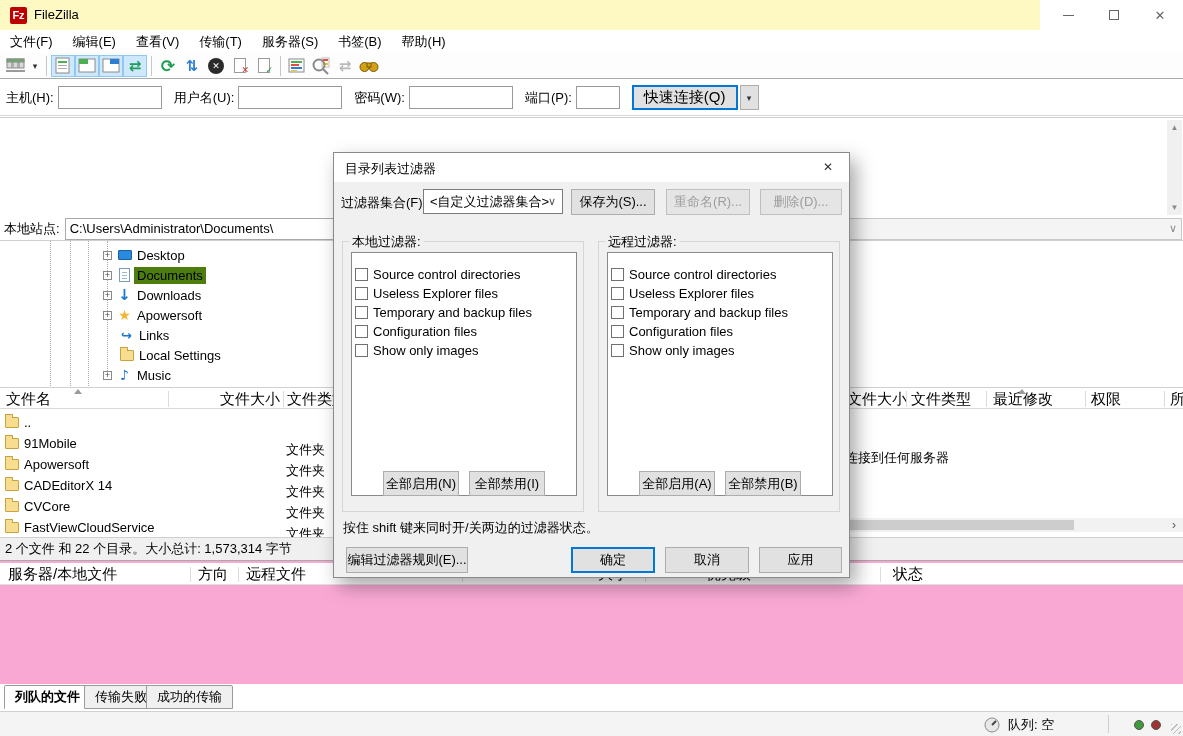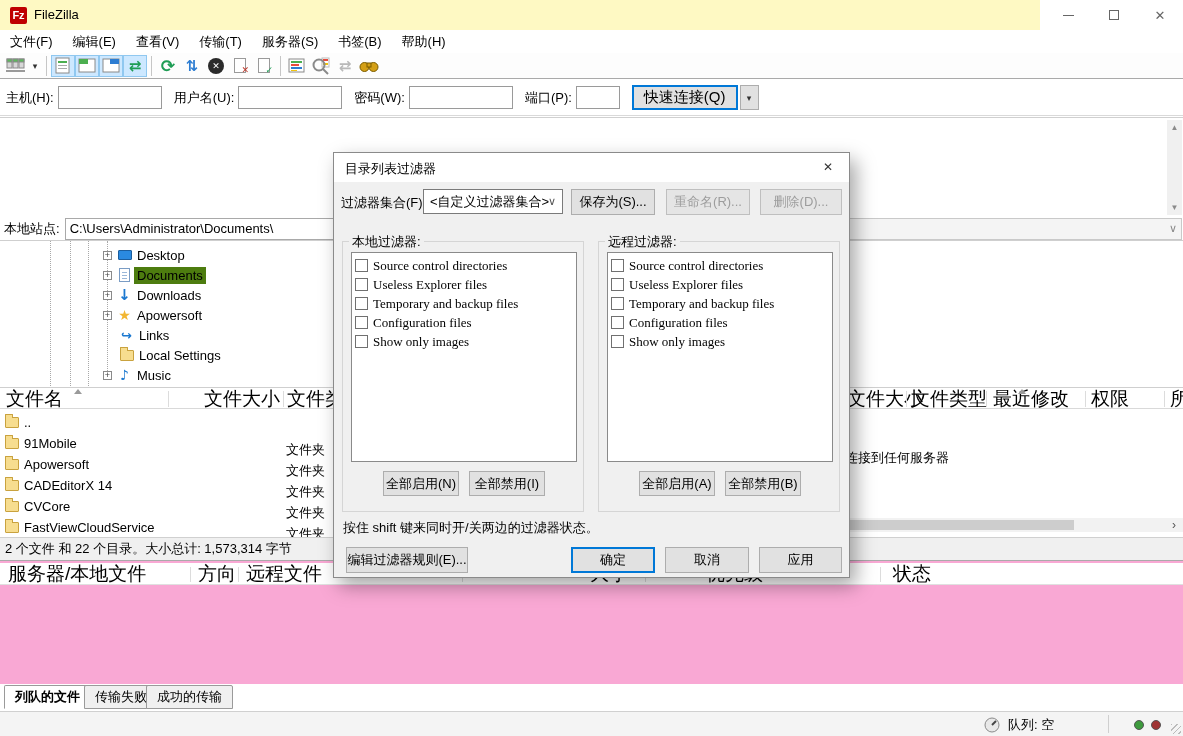--- a/index.html
+++ b/index.html
@@ -77,21 +77,21 @@
                    background:#f7dd8f; border:1px solid #c9a23e; border-bottom:none; border-radius:1px 1px 0 0; }
   .monitor { width:14px; height:10px; background:#2a8ae0; border:1px solid #1b5e9e; border-radius:1px; }
   .docicon { width:11px; height:14px; background:#fff; border:1px solid #7a9cc4; position:relative; }
   .docicon i { position:absolute; left:2px; right:2px; height:1px; background:#9ab7d8; }
 
   
   .filepanes { left:0; top:387px; width:1183px; height:173px; }
   .fsplit { position:absolute; left:591px; top:0; width:1px; height:150px; background:#cfcfcf; }
   .fileheader { position:absolute; left:0; top:0; width:1183px; height:22px; background:#fff;
                 border-top:1px solid #cfcfcf; border-bottom:1px solid #d9d9d9; }
-  .hcell { position:absolute; top:0; height:22px; line-height:22px; font-size:19px; white-space:nowrap; }
+  .hcell { position:absolute; top:0; height:22px; line-height:22px; font-size:15px; white-space:nowrap; }
   .hsep { position:absolute; top:3px; width:1px; height:16px; background:#dcdcdc; }
   .sortasc { position:absolute; width:0; height:0; border-left:4px solid transparent; border-right:4px solid transparent;
              border-bottom:5px solid #9a9a9a; }
   .filerow { position:absolute; left:0; height:21px; display:flex; align-items:center; }
   .frname { margin-left:4px; white-space:nowrap; }
   .frtype { position:absolute; left:286px; white-space:nowrap;margin-top:13px; }
   .notconn { position:absolute; left:832px; top:62px; white-space:nowrap; }
   .hscroll { position:absolute; left:592px; top:131px; width:591px; height:14px; background:#f2f2f2; }
   .hthumb { position:absolute; left:2px; top:2px; width:480px; height:10px; background:#cdcdcd; }
   .harrow { position:absolute; right:2px; top:0; width:14px; height:14px; color:#555; font-size:12px;
@@ -132,22 +132,22 @@
   .dlabel1 { position:absolute; left:7px; top:12px; }
   .dcombo { position:absolute; left:89px; top:7px; width:140px; height:25px; border:1px solid #7a7a7a;
             background:#fff; line-height:23px; padding-left:6px; font-size:13px; }
   .dcombo .chev { position:absolute; right:6px; top:0; color:#555; font-size:11px; }
   .dbtn { position:absolute; height:26px; background:#e1e1e1; border:1px solid #adadad; font-size:13px;
           text-align:center; line-height:24px; }
   .dbtn.disabled { color:#9d9d9d; border-color:#bfbfbf; background:#e5e5e5; }
   .groupbox { position:absolute; top:88px; width:242px; height:271px; border:1px solid #d5d5d5; }
   .groupbox.left { left:8px; } .groupbox.right { left:264px; }
   .grouplabel { position:absolute; left:6px; top:-9px; background:#f0f0f0; padding:0 3px; }
-  .flist { position:absolute; left:8px; top:10px; width:226px; height:210px; background:#fff; border:1px solid #8a8a8a;
-           padding-top:3px;font-family:Liberation Serif, serif; }
+  .flist { position:absolute; left:8px; top:10px; width:226px; height:244px; background:#fff; border:1px solid #8a8a8a;
+           padding-top:12px; }
   .fitem { display:flex; align-items:center; height:19px; padding-left:3px; }
   .cbox { width:13px; height:13px; background:#fff; border:1px solid #707070; margin-right:5px; flex:0 0 13px; }
   .fitem span { white-space:nowrap; font-size:13px; }
   .gbtn { position:absolute; top:229px; width:76px; height:25px; background:#e1e1e1; border:1px solid #adadad;
           text-align:center; line-height:23px; font-size:13px; }
   .dhint { position:absolute; left:9px; top:366px; font-size:13px; }
   .dbottom { position:absolute; left:0; top:394px; width:100%; height:32px; }
   .okbtn { border:2px solid #0078d7 !important; line-height:22px !important; }
 </style>
 </head>

